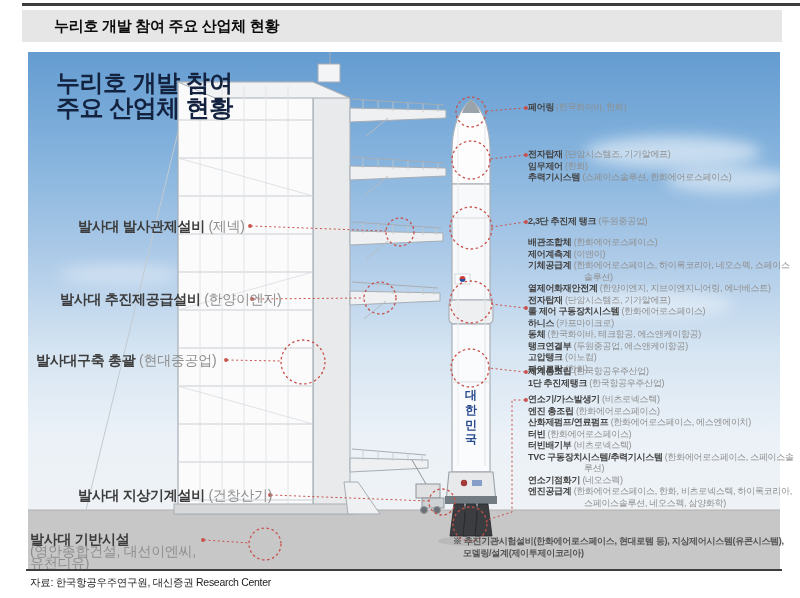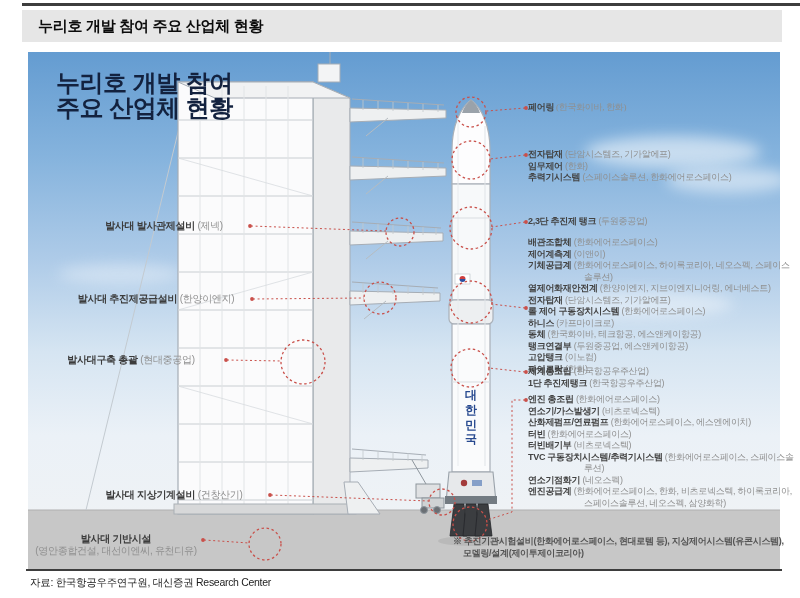--- a/index.html
+++ b/index.html
@@ -5,38 +5,38 @@
   html,body { margin:0; padding:0; background:#ffffff; }
   #stage {
     position:relative; width:800px; height:598px; background:#ffffff; overflow:hidden;
     font-family:"Liberation Sans", sans-serif;
   }
   .top-rule { position:absolute; left:22px; top:3px; width:778px; height:3px; background:#3d3d3d; }
   .title-bar {
     position:absolute; left:22px; top:10px; width:760px; height:32px; background:#e6e6e6;
   }
   .title-bar span {
-    display:block; padding-left:16px; line-height:32px; font-size:15px; font-weight:bold; color:#0b0b0b;
+    display:block; padding-left:32px; line-height:32px; font-size:15px; font-weight:bold; color:#0b0b0b;
     letter-spacing:-0.3px;
   }
   .canvas {
     position:absolute; left:28px; top:52px; width:752px; height:518px;
     background:linear-gradient(180deg,#649cd1 0%, #85b3dd 20%, #aecbe8 40%, #d6e5f2 58%, #ebf1f7 74%, #f1f3f4 100%);
   }
   .canvas svg { position:absolute; left:0; top:0; }
   .info-title {
     position:absolute; left:28px; top:18px; font-size:24px; font-weight:bold; color:#13223f;
     line-height:25px; letter-spacing:-0.5px;
   }
   .rocket-text {
     position:absolute; left:434px; top:328px; height:76px; writing-mode:vertical-rl;
     font-size:12px; font-weight:bold; color:#27498f; letter-spacing:3px;
   }
   .llabel {
-    position:absolute; font-size:10px; line-height:12px; text-align:center; white-space:nowrap;
+    position:absolute; font-size:14px; line-height:12px; text-align:left; white-space:nowrap;
     letter-spacing:-0.3px; color:#8f8f8f;
   }
   .llabel .lname { font-weight:bold; color:#3c3c3c; }
   .llabel.multiline { white-space:normal; }
   .llabel.multiline .lname, .llabel.multiline .lcomp { display:block; }
   .rgroup {
     position:absolute; left:500px; width:268px; font-size:9px; line-height:11.5px;
     letter-spacing:-0.3px; color:#8f8f8f;
   }
   .rgroup .label-line { padding-left:56px; text-indent:-56px; }
@@ -306,22 +306,22 @@
         <div class="label-line"><span class="lname">동체</span><span class="lcomp"> (한국화이바, 테크항공, 에스앤케이항공)</span></div>
         <div class="label-line"><span class="lname">탱크연결부</span><span class="lcomp"> (두원중공업, 에스앤케이항공)</span></div>
         <div class="label-line"><span class="lname">고압탱크</span><span class="lcomp"> (이노컴)</span></div>
         <div class="label-line"><span class="lname">파이로락</span><span class="lcomp"> (한화)</span></div>
       </div>
     <div class="rgroup" style="top:314px;">
         <div class="label-line"><span class="lname">체계총조립</span><span class="lcomp"> (한국항공우주산업)</span></div>
         <div class="label-line"><span class="lname">1단 추진제탱크</span><span class="lcomp"> (한국항공우주산업)</span></div>
       </div>
     <div class="rgroup" style="top:342px;">
+        <div class="label-line"><span class="lname">연소기/가스발생기</span><span class="lcomp"> (비츠로넥스텍)</span></div>
         <div class="label-line"><span class="lname">엔진 총조립</span><span class="lcomp"> (한화에어로스페이스)</span></div>
-        <div class="label-line"><span class="lname">연소기/가스발생기</span><span class="lcomp"> (비츠로넥스텍)</span></div>
         <div class="label-line"><span class="lname">산화제펌프/연료펌프</span><span class="lcomp"> (한화에어로스페이스, 에스엔에이치)</span></div>
         <div class="label-line"><span class="lname">터빈</span><span class="lcomp"> (한화에어로스페이스)</span></div>
         <div class="label-line"><span class="lname">터빈배기부</span><span class="lcomp"> (비츠로넥스텍)</span></div>
         <div class="label-line"><span class="lname">TVC 구동장치시스템/추력기시스템</span><span class="lcomp"> (한화에어로스페이스, 스페이스솔루션)</span></div>
         <div class="label-line"><span class="lname">연소기점화기</span><span class="lcomp"> (네오스펙)</span></div>
         <div class="label-line"><span class="lname">엔진공급계</span><span class="lcomp"> (한화에어로스페이스, 한화, 비츠로넥스텍, 하이록코리아, 스페이스솔루션, 네오스펙, 삼양화학)</span></div>
       </div>
 
     <div class="footnote">
       <div class="fline1">※ 추진기관시험설비(한화에어로스페이스, 현대로템 등), 지상제어시스템(유콘시스템),</div>

